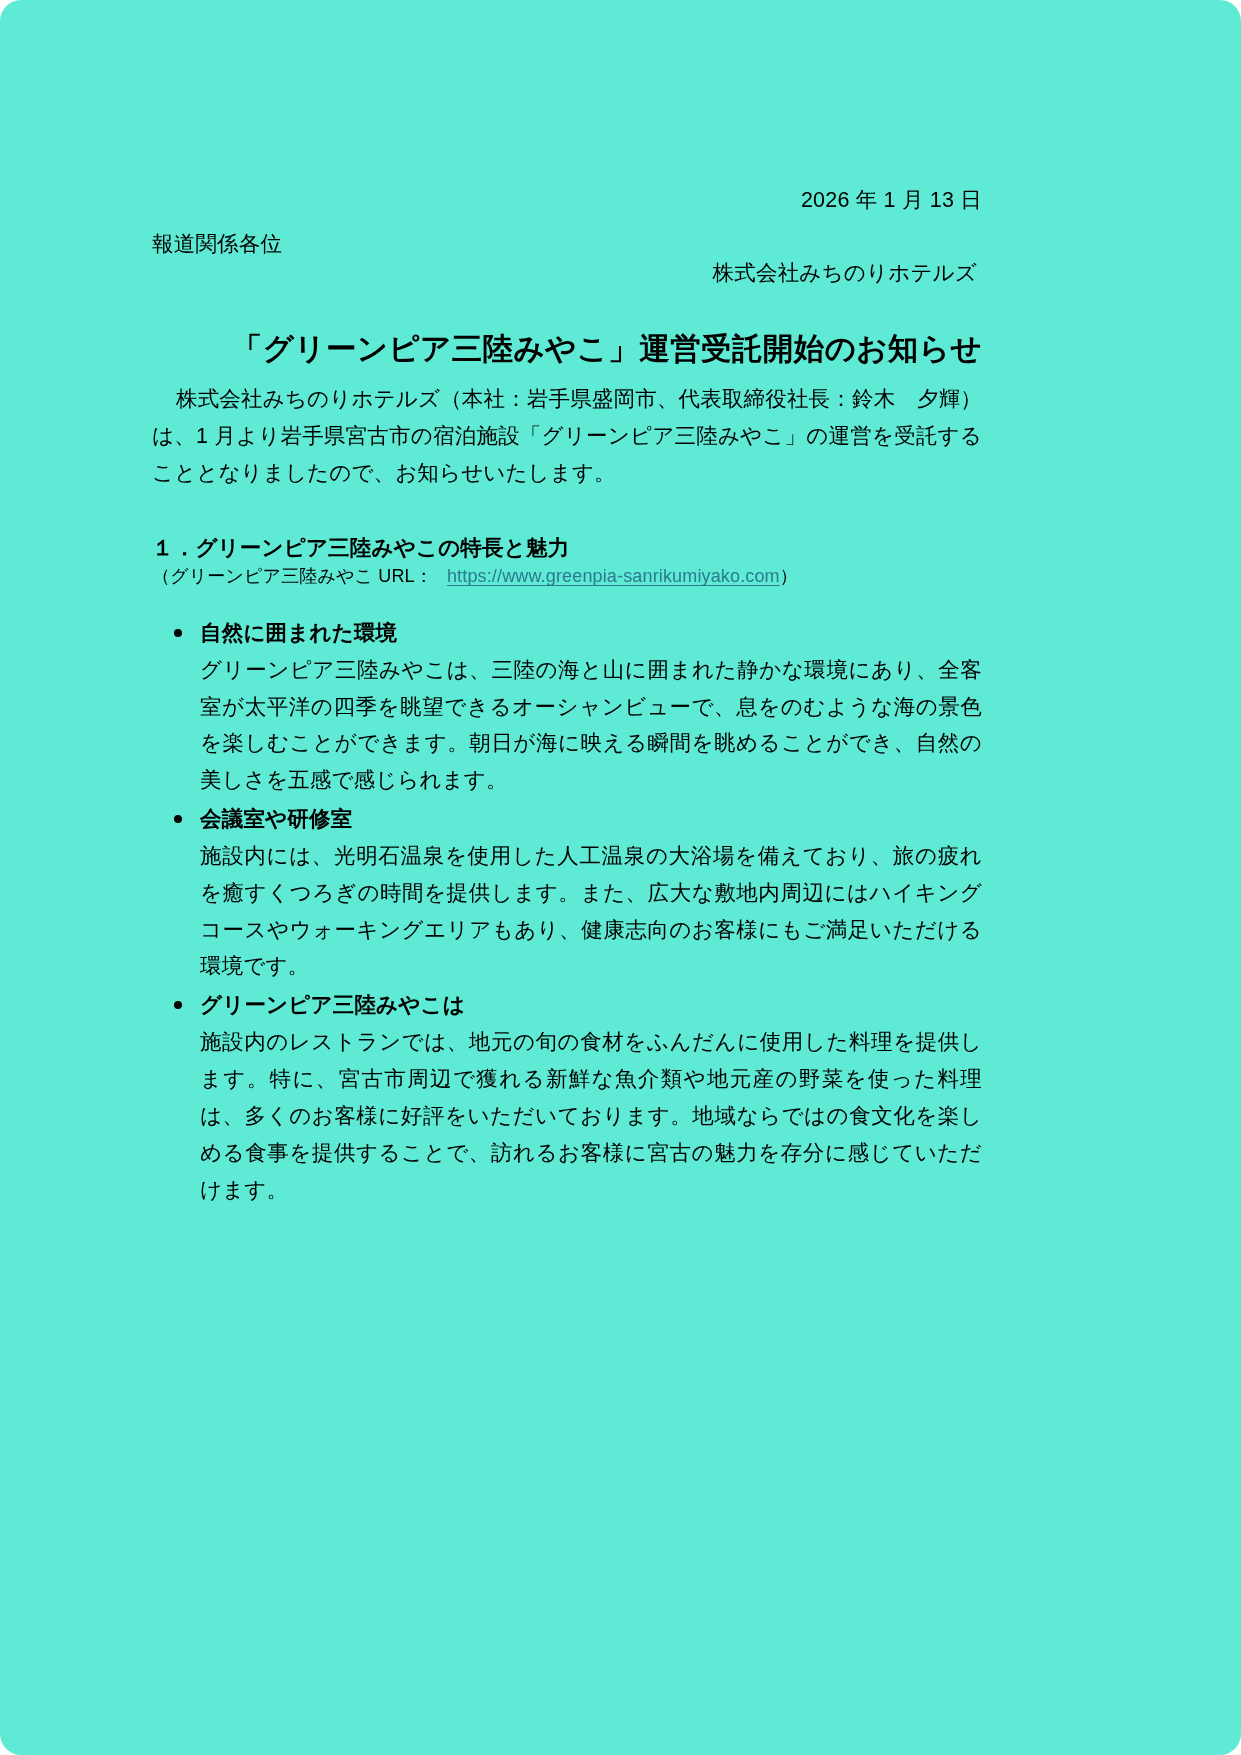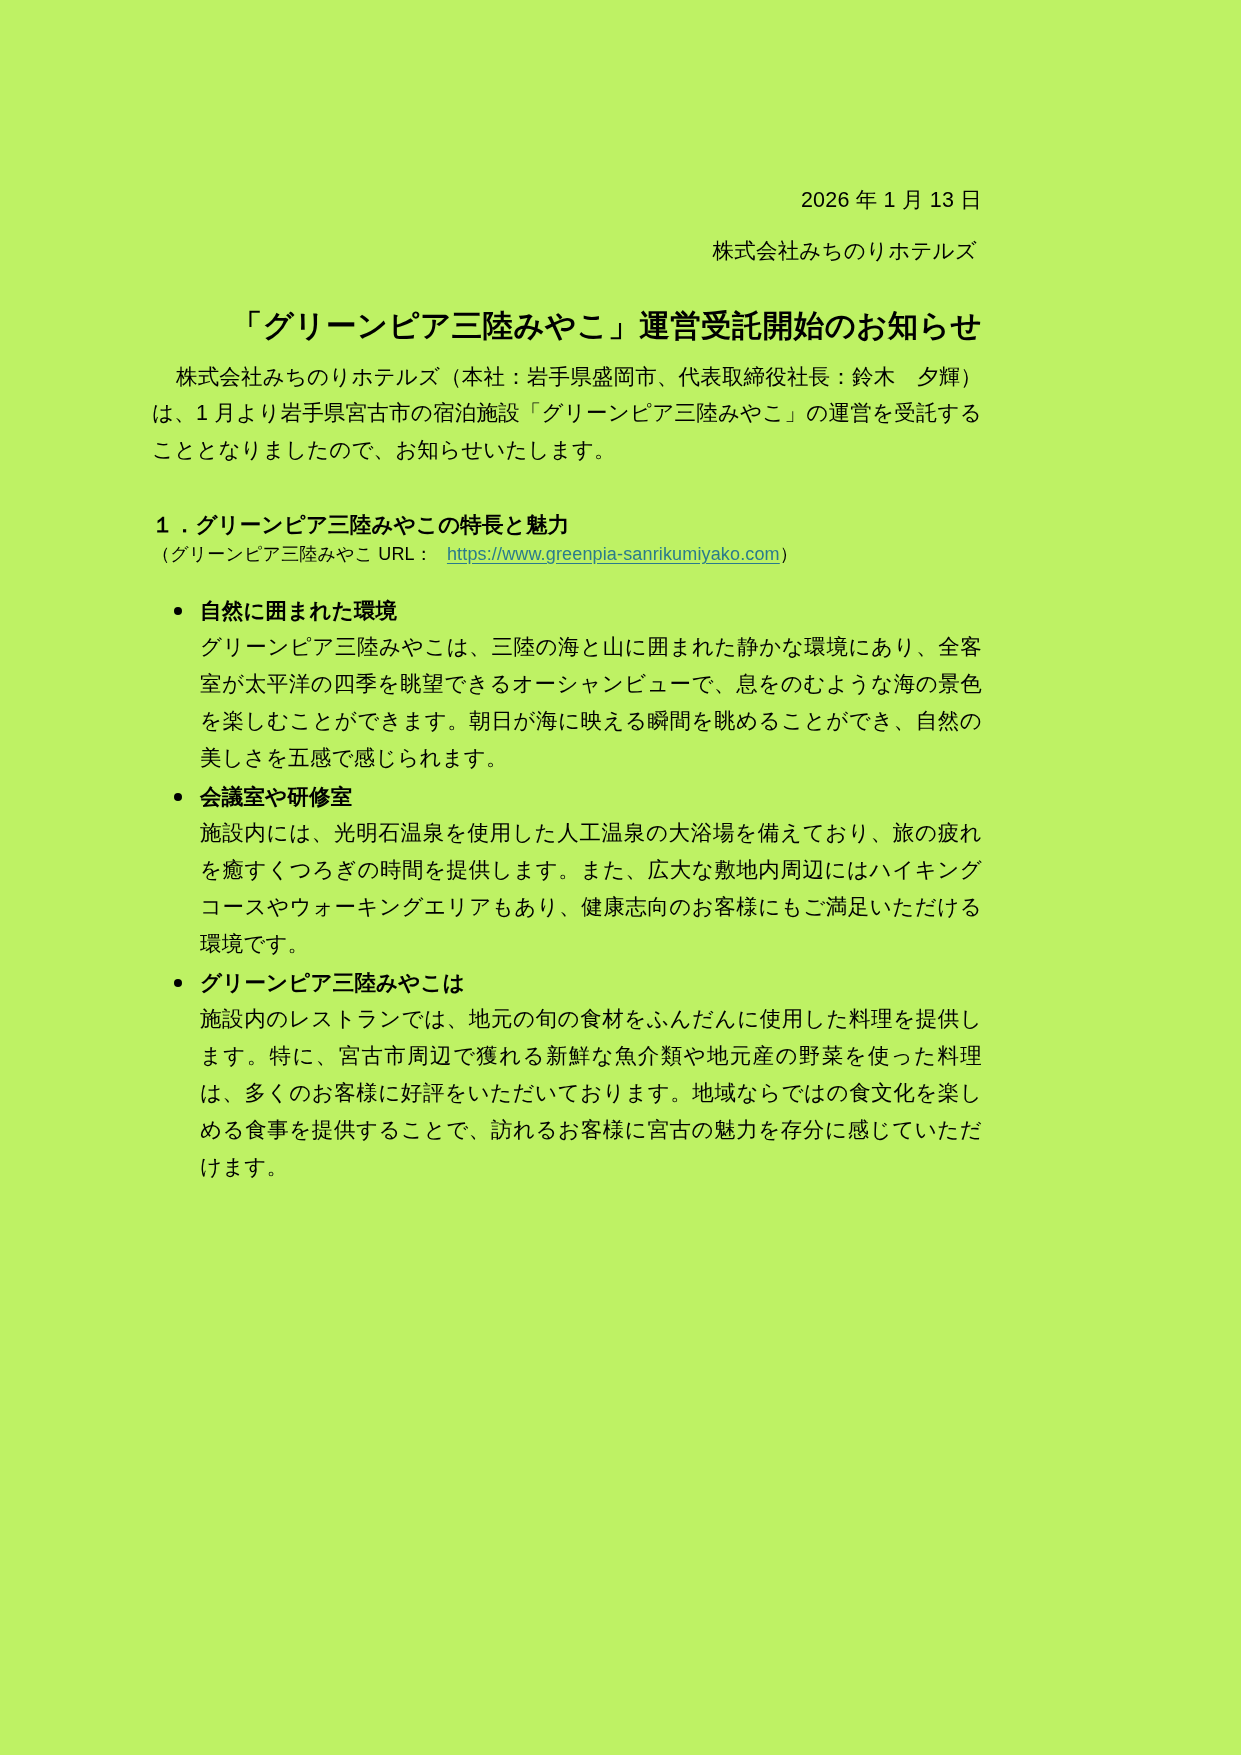--- a/index.html
+++ b/index.html
@@ -10,24 +10,25 @@
   body {
     font-family: "Liberation Sans", "DejaVu Sans", sans-serif;
     color: #000000;
     -webkit-font-smoothing: antialiased;
   }
   .page {
     position: relative;
     width: 1241px;
     height: 1755px;
     margin: 0 auto;
-    background: #bef264;
+    background: #5eead4;
     overflow: hidden;
     box-sizing: border-box;
     padding: 0;
+    border-radius: 21px;
   }
   .content {
     position: absolute;
     left: 152px;
     top: 0;
     width: 830px;
   }
 
   
   .date-line {
@@ -41,21 +42,21 @@
   .addressee {
     font-size: 21.5px;
     line-height: 1.0;
     margin-top: 22px;
     letter-spacing: 0.2px;
   }
   .company-line {
     text-align: right;
     font-size: 21.5px;
     line-height: 1.0;
-    margin-top: 29px;
+    margin-top: 8px;
     padding-right: 5px;
     letter-spacing: 0.2px;
   }
 
   
   .doc-title {
     text-align: right;
     font-size: 30.5px;
     font-weight: bold;
     line-height: 1.0;
@@ -138,20 +139,21 @@
   }
 </style>
 </head>
 <body>
 
 <div class="page">
   <div class="content">
 
     <div class="date-line">2026 年 1 月 13 日</div>
 
+    <div class="addressee">報道関係各位</div>
 
     <div class="company-line">株式会社みちのりホテルズ</div>
 
     <div class="doc-title">「グリーンピア三陸みやこ」運営受託開始のお知らせ</div>
 
     <p class="para intro">株式会社みちのりホテルズ（本社：岩手県盛岡市、代表取締役社長：鈴木　夕輝）は、1 月より岩手県宮古市の宿泊施設「グリーンピア三陸みやこ」の運営を受託することとなりましたので、お知らせいたします。</p>
 
     <div class="section-heading">１．グリーンピア三陸みやこの特長と魅力</div>
 
 

